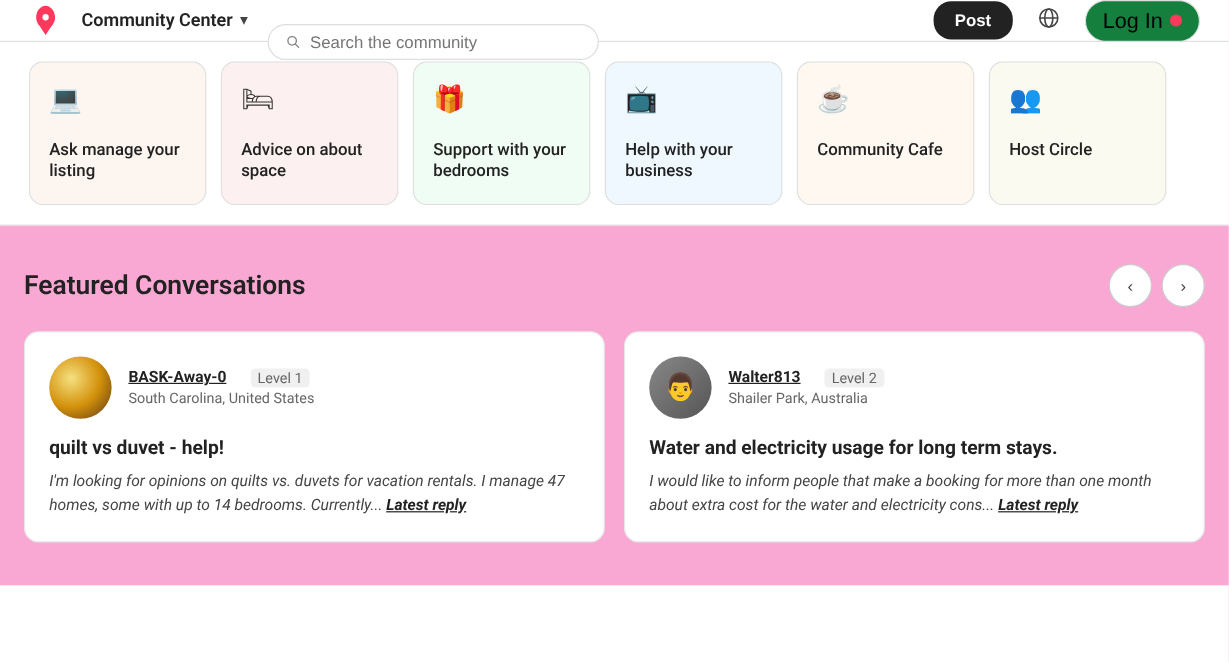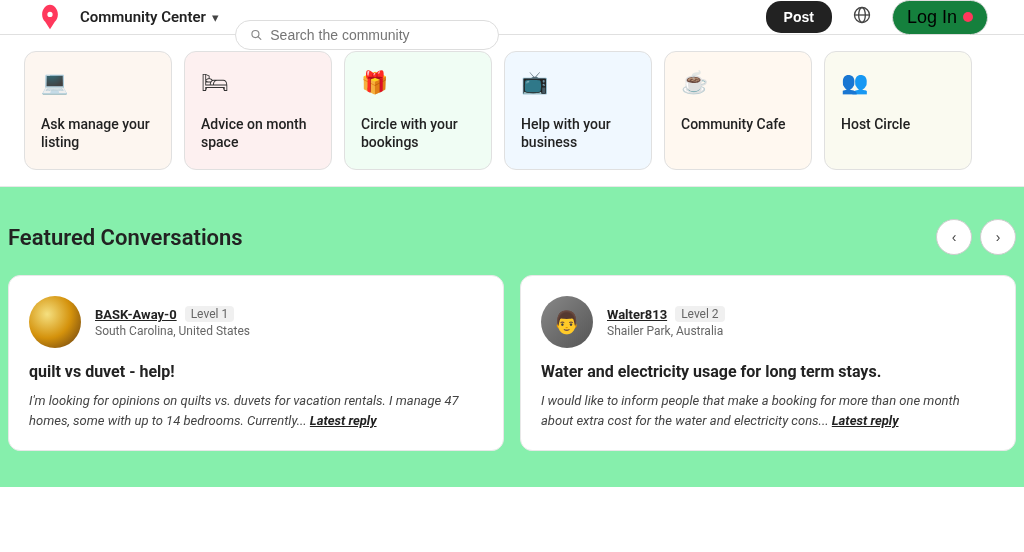--- a/index.html
+++ b/index.html
@@ -2,21 +2,21 @@
 <html><head>
   <meta charset="utf-8">
   <style>
     * { box-sizing: border-box; margin: 0; padding: 0; }
     body { font-family: -apple-system, BlinkMacSystemFont, 'Segoe UI', Roboto, sans-serif; background: #fff; color: #222; font-size: 14px; }
 
     
     .header {
       display: flex;
       align-items: center;
-      padding: 0 36px;
+      padding: 0 24px;
       height: 35px;
       border-bottom: 1px solid #e0e0e0;
       background: #fff;
       gap: 16px;
     }
     .header-logo {
       display: flex;
       align-items: center;
       gap: 8px;
       flex-shrink: 0;
@@ -122,22 +122,22 @@
     }
     .category-label {
       font-size: 14px;
       font-weight: 500;
       line-height: 1.3;
       color: #222;
     }
 
     
     .featured-section {
-      background: #86efac;
-      padding: 32px 8px;
+      background: #f9a8d4;
+      padding: 32px 20px;
       min-height: 300px;
     }
     .featured-header {
       display: flex;
       align-items: center;
       justify-content: space-between;
       margin-bottom: 20px;
     }
     .featured-title {
       font-size: 22px;
@@ -194,22 +194,21 @@
       background: radial-gradient(circle at 40% 40%, #f5d060, #c8860a 60%, #7a4e10);
     }
     .avatar-photo {
       background: #888;
       font-size: 22px;
       color: #fff;
     }
     .user-info {}
     .user-name-row {
       display: flex;
-      align-items: center;
-      gap: 8px;
+      gap: 20px;
       margin-bottom: 2px;
     }
     .user-name {
       font-size: 13px;
       font-weight: 700;
       text-decoration: underline;
       cursor: pointer;
     }
     .user-level {
       font-size: 12px;
@@ -279,25 +278,25 @@
 </header>
 
 <section class="categories-section">
   <div class="categories-grid" id="categories-grid">
   <div class="category-card" style="background: rgb(253, 246, 240);">
     <span class="category-icon">💻</span>
     <span class="category-label">Ask manage your listing</span>
   </div>
       <div class="category-card" style="background: rgb(253, 240, 240);">
     <span class="category-icon">🛏</span>
-    <span class="category-label">Advice on month space</span>
+    <span class="category-label">Advice on about space</span>
   </div>
       <div class="category-card" style="background: rgb(240, 253, 244);">
     <span class="category-icon">🎁</span>
-    <span class="category-label">Circle with your bookings</span>
+    <span class="category-label">Support with your bedrooms</span>
   </div>
       <div class="category-card" style="background: rgb(240, 248, 255);">
     <span class="category-icon">📺</span>
     <span class="category-label">Help with your business</span>
   </div>
       <div class="category-card" style="background: rgb(255, 248, 240);">
     <span class="category-icon">☕</span>
     <span class="category-label">Community Cafe</span>
   </div>
       <div class="category-card" style="background: rgb(250, 250, 240);">

